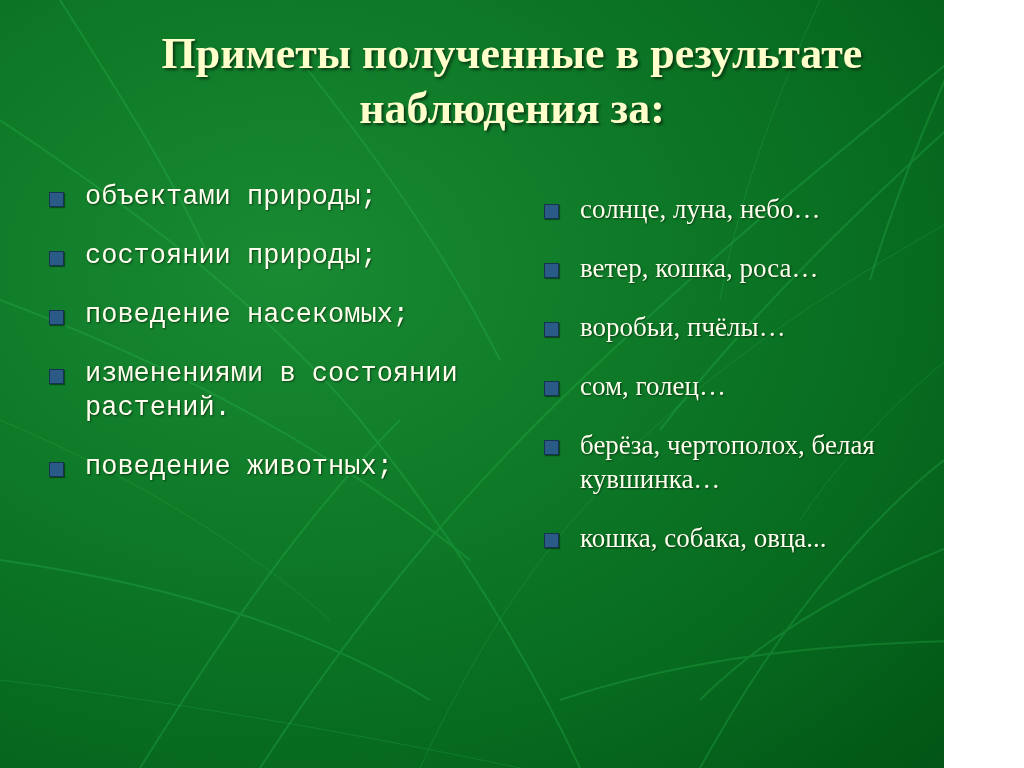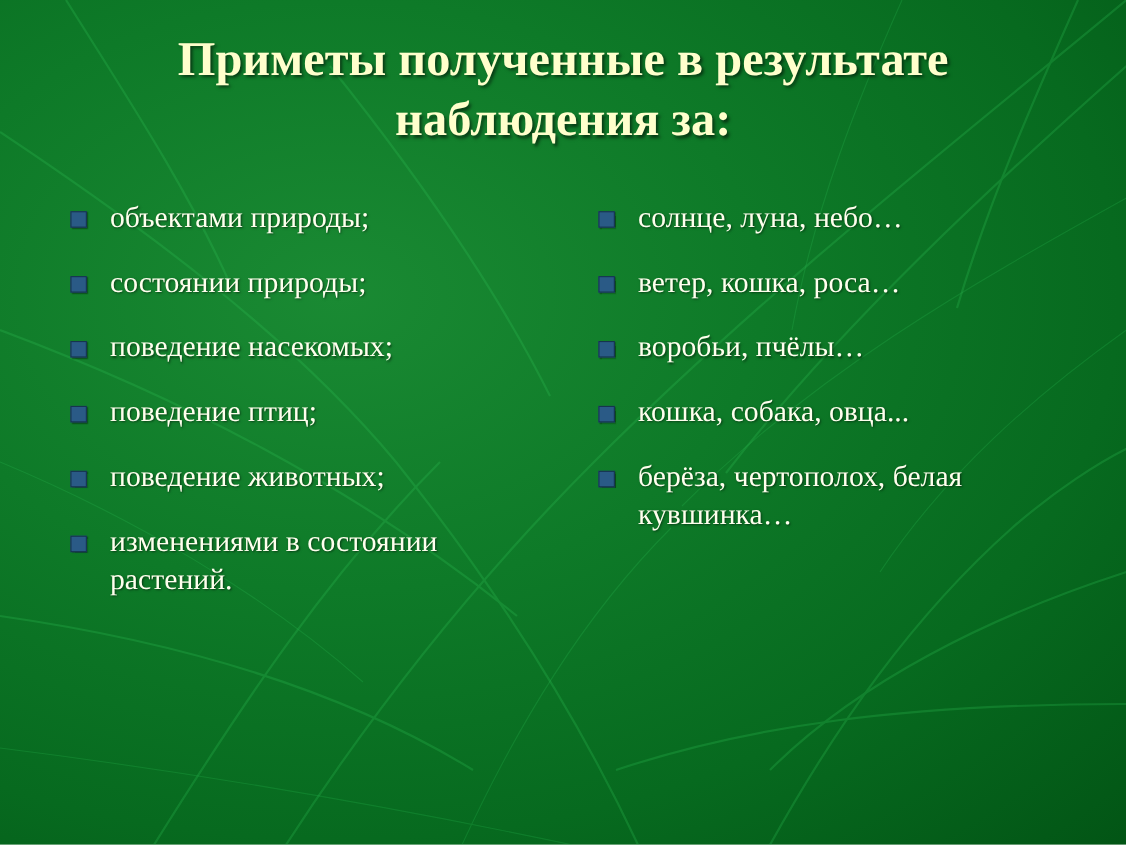--- a/index.html
+++ b/index.html
@@ -7,21 +7,21 @@
     padding: 0;
   }
   body {
     width: 1024px;
     height: 768px;
     overflow: hidden;
     font-family: "Liberation Serif", serif;
   }
   .slide {
     position: relative;
-    width: 1024px;
+    width: 944px;
     height: 768px;
     background:
       radial-gradient(ellipse at 30% 35%, #1a8a33 0%, #0e7a28 38%, #076a1f 70%, #025515 100%);
     overflow: hidden;
   }
   .veins {
     position: absolute;
     inset: 0;
     opacity: 0.55;
   }
@@ -42,27 +42,29 @@
     top: 180px;
     left: 0;
     width: 1024px;
     display: flex;
   }
   .col {
     box-sizing: border-box;
   }
   .col-left {
     width: 516px;
-    padding-left: 56px;
+    padding-left: 41px;
     padding-right: 10px;
+    font-family: Liberation Mono, monospace;
   }
   .col-right {
     width: 508px;
     padding-left: 20px;
     padding-right: 16px;
+    margin-top: 12px;
   }
   ul.bullets {
     list-style: none;
     margin: 0;
     padding: 0;
   }
   ul.bullets li {
     position: relative;
     color: #ffffee;
     font-size: 27px;
@@ -128,52 +130,52 @@
         <li>
           <span class="marker"></span>
           <span class="text">состоянии природы;</span>
         </li>
         <li>
           <span class="marker"></span>
           <span class="text">поведение насекомых;</span>
         </li>
         <li>
           <span class="marker"></span>
-          <span class="text">поведение птиц;</span>
+          <span class="text">изменениями в состоянии растений.</span>
         </li>
         <li>
           <span class="marker"></span>
           <span class="text">поведение животных;</span>
-        </li>
-        <li>
-          <span class="marker"></span>
-          <span class="text">изменениями в состоянии растений.</span>
         </li>
       </ul>
     </div>
 
     <div class="col col-right">
       <ul class="bullets">
         <li>
           <span class="marker"></span>
           <span class="text">солнце, луна, небо…</span>
         </li>
         <li>
           <span class="marker"></span>
           <span class="text">ветер, кошка, роса…</span>
         </li>
         <li>
           <span class="marker"></span>
           <span class="text">воробьи, пчёлы…</span>
         </li>
         <li>
           <span class="marker"></span>
-          <span class="text">кошка, собака, овца...</span>
+          <span class="text">сом, голец…</span>
         </li>
         <li>
           <span class="marker"></span>
           <span class="text">берёза, чертополох, белая кувшинка…</span>
+        </li>
+        <li>
+          <span class="marker"></span>
+          <span class="text">кошка, собака, овца...</span>
         </li>
       </ul>
     </div>
 
   </div>
 </div>
 
 </body></html>

